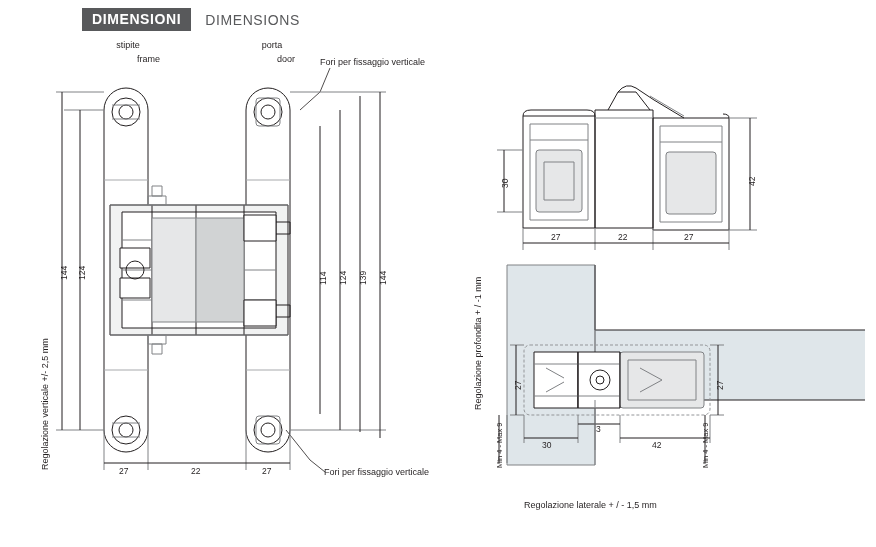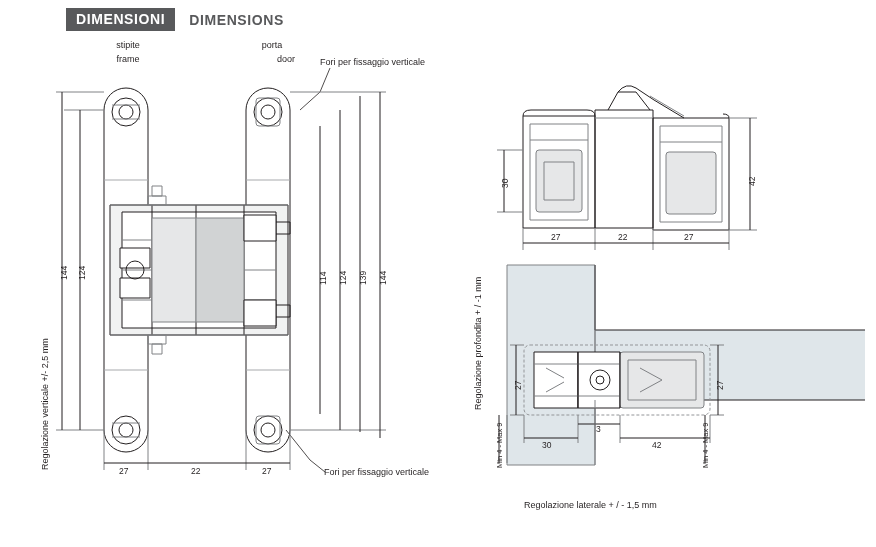--- a/index.html
+++ b/index.html
@@ -4,27 +4,27 @@
 <style>
   html,body{margin:0;padding:0;}
   body{
     width:876px;height:547px;background:#ffffff;
     font-family:"Liberation Sans", sans-serif;
     color:#231f20;overflow:hidden;position:relative;
   }
   .page{position:relative;width:876px;height:547px;}
 
   
-  .hdr{position:absolute;left:66px;top:8px;display:flex;align-items:center;}
+  .hdr{position:absolute;left:82px;top:8px;display:flex;align-items:center;}
   .hdr .it{
     background:#58595b;color:#ffffff;font-size:14px;font-weight:bold;
     letter-spacing:.6px;padding:3px 10px 4px 10px;
   }
   .hdr .en{
-    color:#58595b;font-size:14px;font-weight:bold;letter-spacing:.6px;
+    color:#58595b;font-size:14px;font-weight:normal;letter-spacing:.6px;
     margin-left:14px;
   }
 
   
   .lbl{position:absolute;font-size:9px;color:#231f20;white-space:nowrap;line-height:11px;}
   .lbl.c{text-align:center;}
   .dim{position:absolute;font-size:8.5px;color:#231f20;white-space:nowrap;}
   .vert{transform-origin:0 0;transform:rotate(-90deg);}
   .tiny{font-size:7.5px;}
 
@@ -170,21 +170,21 @@
       <path class="sg" d="M710 345 h14 M710 415 h14"></path>
       <path class="st" d="M718 345 v70"></path>
       <path class="sg" d="M524 415 v28 M578 415 v28 M620 415 v28 M710 415 v28"></path>
       <path class="st" d="M524 438 h54 M578 424 h42 M620 438 h90"></path>
       <path class="sg" d="M507 415 v48 M595 400 v50"></path>
       <path class="st" d="M499 415 v48 M705 415 v48"></path>
     </g>
   </svg>
 
   <div class="lbl c" style="left:96px;top:40px;width:64px;">stipite</div>
-  <div class="lbl c" style="left:96px;top:54px;width:64px;">frame</div>
+  <div class="lbl c" style="left:96px;top:54px;width:64px;text-align:right;">frame</div>
   <div class="lbl c" style="left:240px;top:40px;width:64px;">porta</div>
   <div class="lbl c" style="left:254px;top:54px;width:64px;">door</div>
 
   <div class="lbl" style="left:320px;top:57px;">Fori per fissaggio verticale</div>
   <div class="lbl" style="left:324px;top:467px;">Fori per fissaggio verticale</div>
 
   <div class="lbl vert" style="left:40px;top:470px;">Regolazione verticale +/- 2,5 mm</div>
 
   <div class="dim vert" style="left:59px;top:280px;">144</div>
   <div class="dim vert" style="left:77px;top:280px;">124</div>

